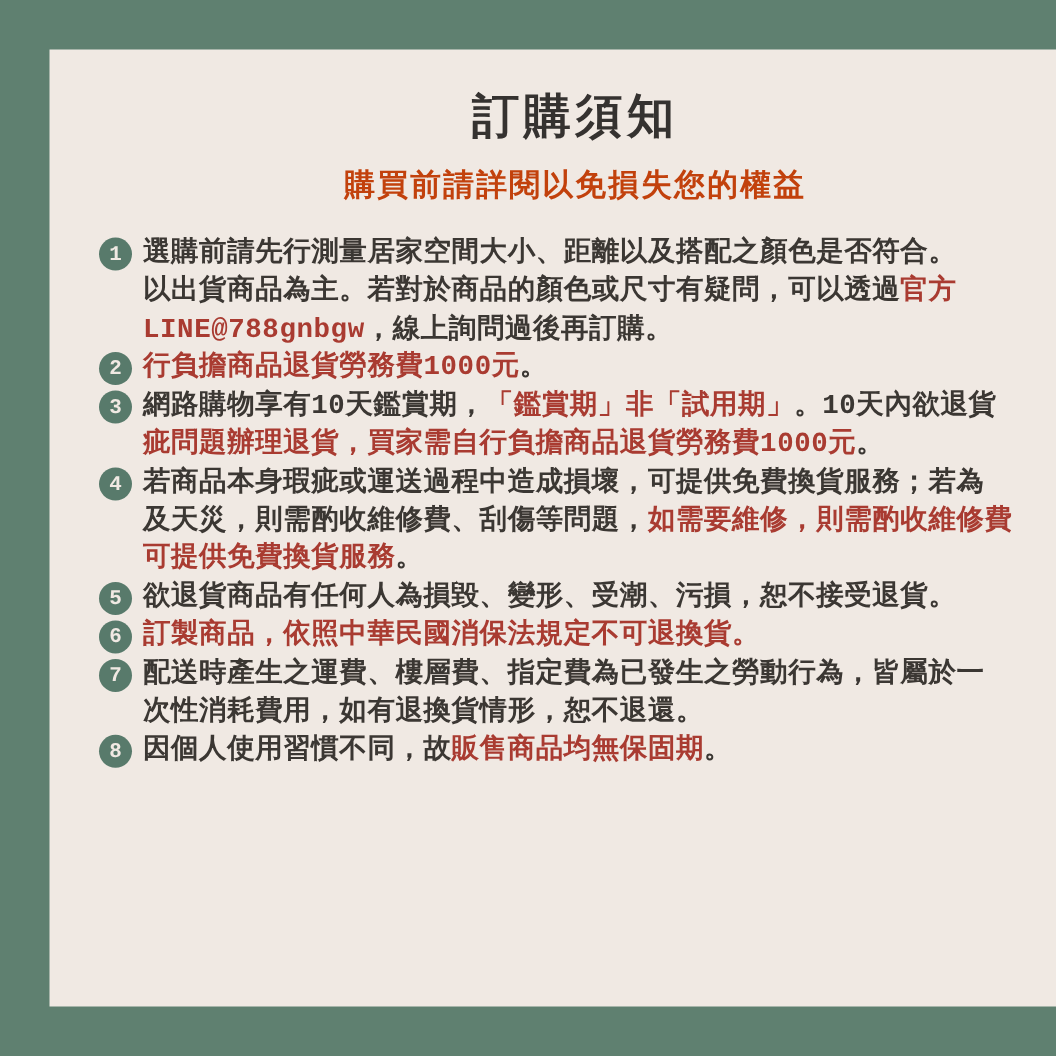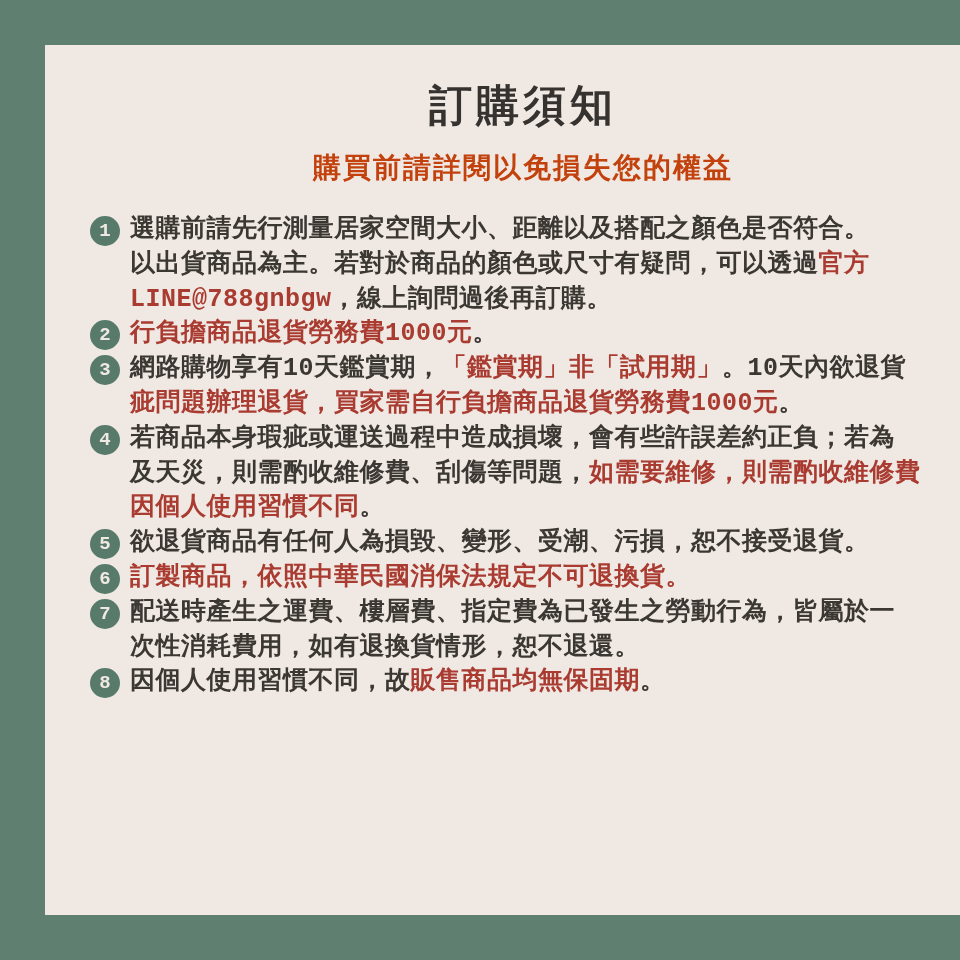--- a/index.html
+++ b/index.html
@@ -103,23 +103,23 @@
       <div class="notice-item">
         <div class="badge">3</div>
         <div class="notice-body">
           <div class="notice-line"><span>網路購物享有10天鑑賞期，</span><span class="red">「鑑賞期」非「試用期」</span><span>。10天內欲退貨</span></div>
           <div class="notice-line"><span class="red">疵問題辦理退貨，買家需自行負擔商品退貨勞務費1000元</span><span>。</span></div>
         </div>
       </div>
       <div class="notice-item">
         <div class="badge">4</div>
         <div class="notice-body">
-          <div class="notice-line"><span>若商品本身瑕疵或運送過程中造成損壞，會有些許誤差約正負；若為</span></div>
+          <div class="notice-line"><span>若商品本身瑕疵或運送過程中造成損壞，可提供免費換貨服務；若為</span></div>
           <div class="notice-line"><span>及天災，則需酌收維修費、刮傷等問題，</span><span class="red">如需要維修，則需酌收維修費</span></div>
-          <div class="notice-line"><span class="red">因個人使用習慣不同</span><span>。</span></div>
+          <div class="notice-line"><span class="red">可提供免費換貨服務</span><span>。</span></div>
         </div>
       </div>
       <div class="notice-item">
         <div class="badge">5</div>
         <div class="notice-body">
           <div class="notice-line"><span>欲退貨商品有任何人為損毀、變形、受潮、污損，恕不接受退貨。</span></div>
         </div>
       </div>
       <div class="notice-item">
         <div class="badge">6</div>

